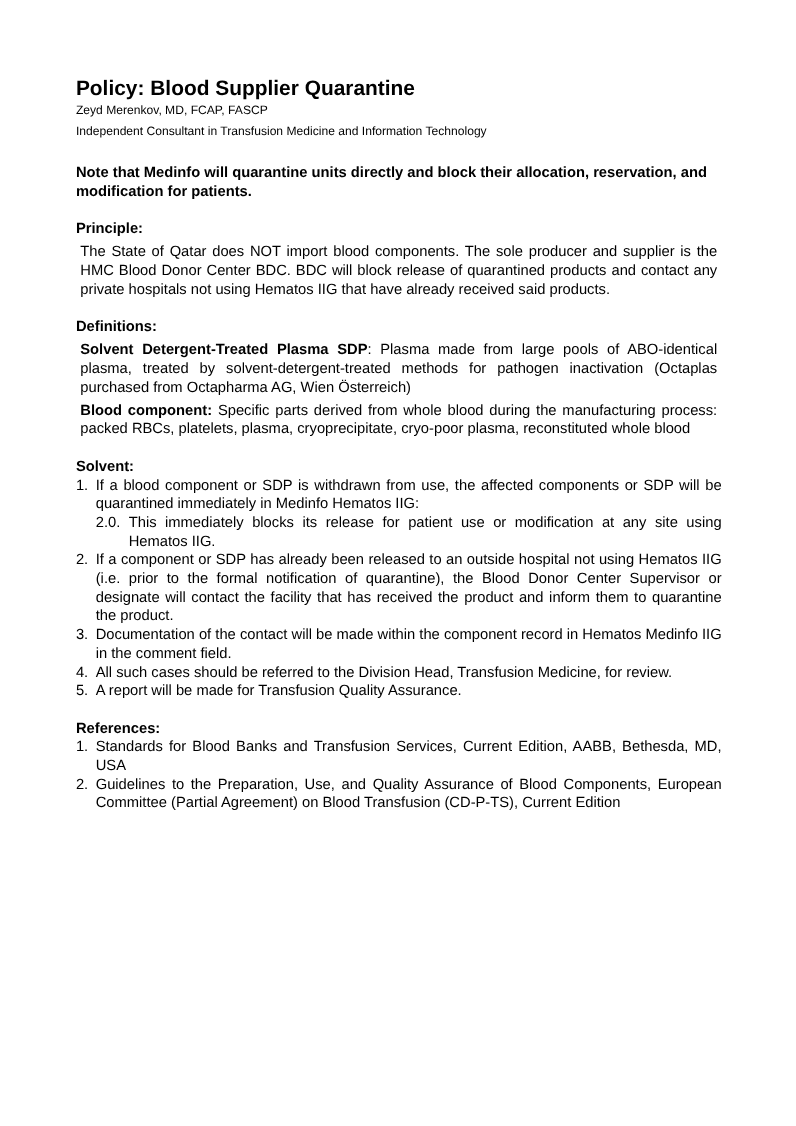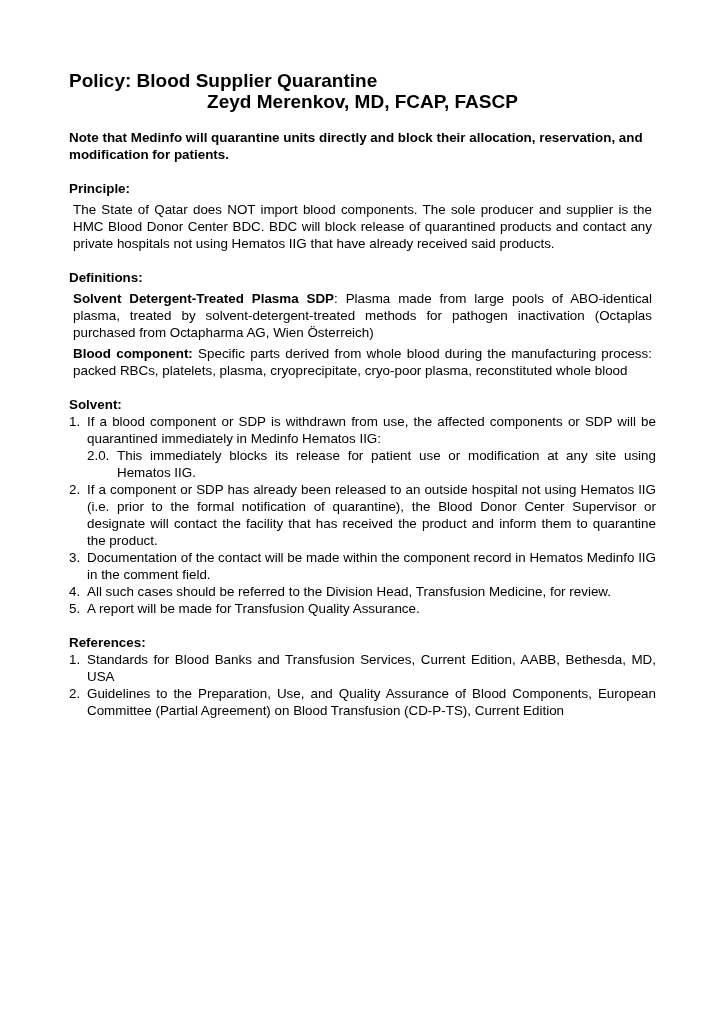--- a/index.html
+++ b/index.html
@@ -1,37 +1,38 @@
 <!DOCTYPE html>
 <html><head>
 <meta charset="utf-8">
 <style>
   html, body { margin: 0; padding: 0; background: #ffffff; }
   body { width: 724px; height: 1024px; position: relative; overflow: hidden; color: #000; font-family: "Liberation Sans", sans-serif; }
   .page { position: absolute; left: 69px; top: 70px; width: 587px; }
   .title { font-size: 19px; font-weight: bold; line-height: 22px; margin: 0; }
-  .sub { font-size: 19px; font-weight: bold; line-height: 19px; margin: 0; text-align: center; }
+  .sub { font-size: 11px; font-weight: normal; line-height: 19px; margin: 0; }
   .note { font-size: 13.4px; font-weight: bold; line-height: 17px; margin: 18px 0 0 0; }
   .head { font-size: 13.4px; font-weight: bold; line-height: 17px; margin: 17px 0 0 0; }
   p.body { font-size: 13.4px; line-height: 17px; margin: 4px; text-align: justify; text-align-last: left; }
   .def { margin-top: 0; }
   .def2 { margin-top: 17px; }
   b { font-weight: bold; }
   ol { margin: 0; padding: 0; list-style: none; }
   li { font-size: 13.4px; line-height: 17px; position: relative; padding-left: 18px; text-align: justify; text-align-last: left; }
   li .num { position: absolute; left: 0; top: 0; }
   li.sub1 { padding-left: 48px; }
   li.sub1 .num { left: 18px; }
 </style>
 </head>
 <body>
 
 <div class="page">
   <h1 class="title">Policy:  Blood Supplier Quarantine</h1>
   <div class="sub">Zeyd Merenkov, MD, FCAP, FASCP</div>
+  <div class="sub">Independent Consultant in Transfusion Medicine and Information Technology</div>
 
   <div class="note">Note that Medinfo will quarantine units directly and block their allocation, reservation, and modification for patients.</div>
 
   <div class="head">Principle:</div>
   <p class="body">The State of Qatar does NOT import blood components.  The sole producer and supplier is the HMC Blood Donor Center BDC.  BDC will block release of quarantined products and contact any private hospitals not using Hematos IIG that have already received said products.</p>
 
   <div class="head">Definitions:</div>
   <p class="body def2"><b>Solvent Detergent-Treated Plasma SDP</b><span>:  Plasma made from large pools of ABO-identical plasma, treated by solvent-detergent-treated methods for pathogen inactivation (Octaplas purchased from Octapharma AG, Wien Österreich)</span></p>
   <p class="body def"><b>Blood component:</b><span>  Specific parts derived from whole blood during the manufacturing process:  packed RBCs, platelets, plasma, cryoprecipitate, cryo-poor plasma, reconstituted whole blood</span></p>
 

